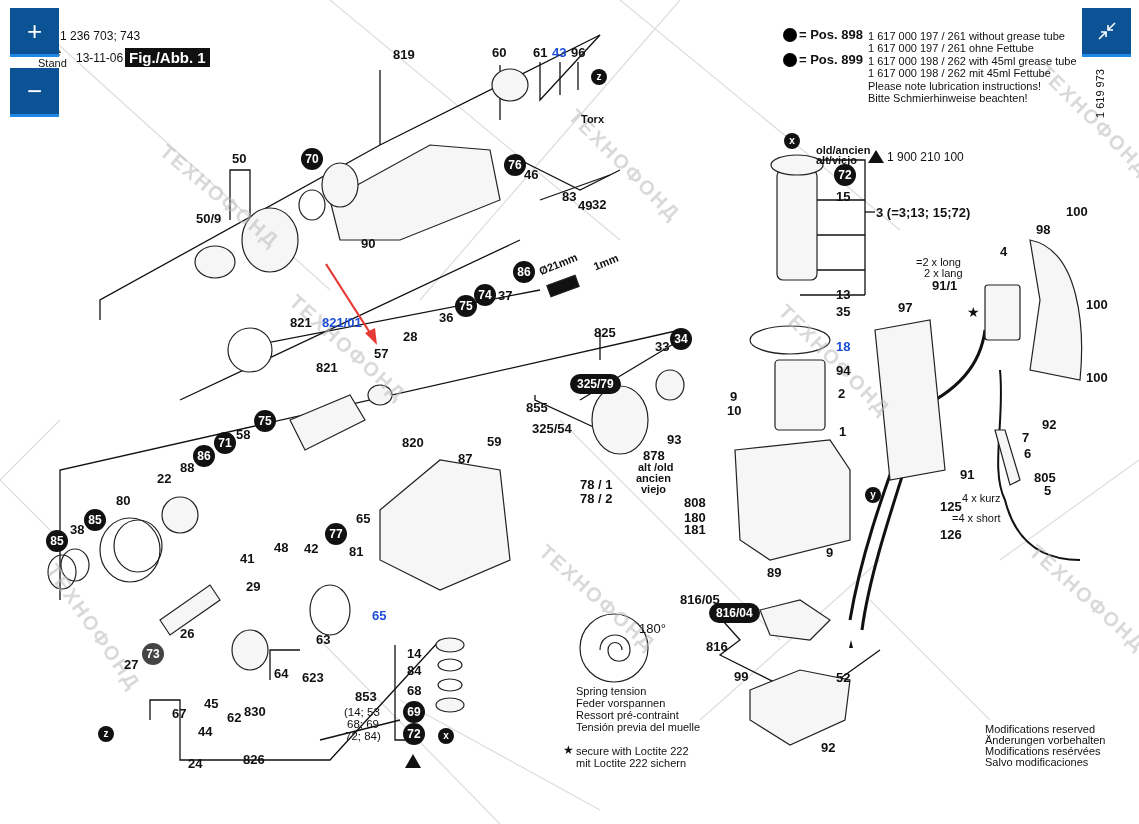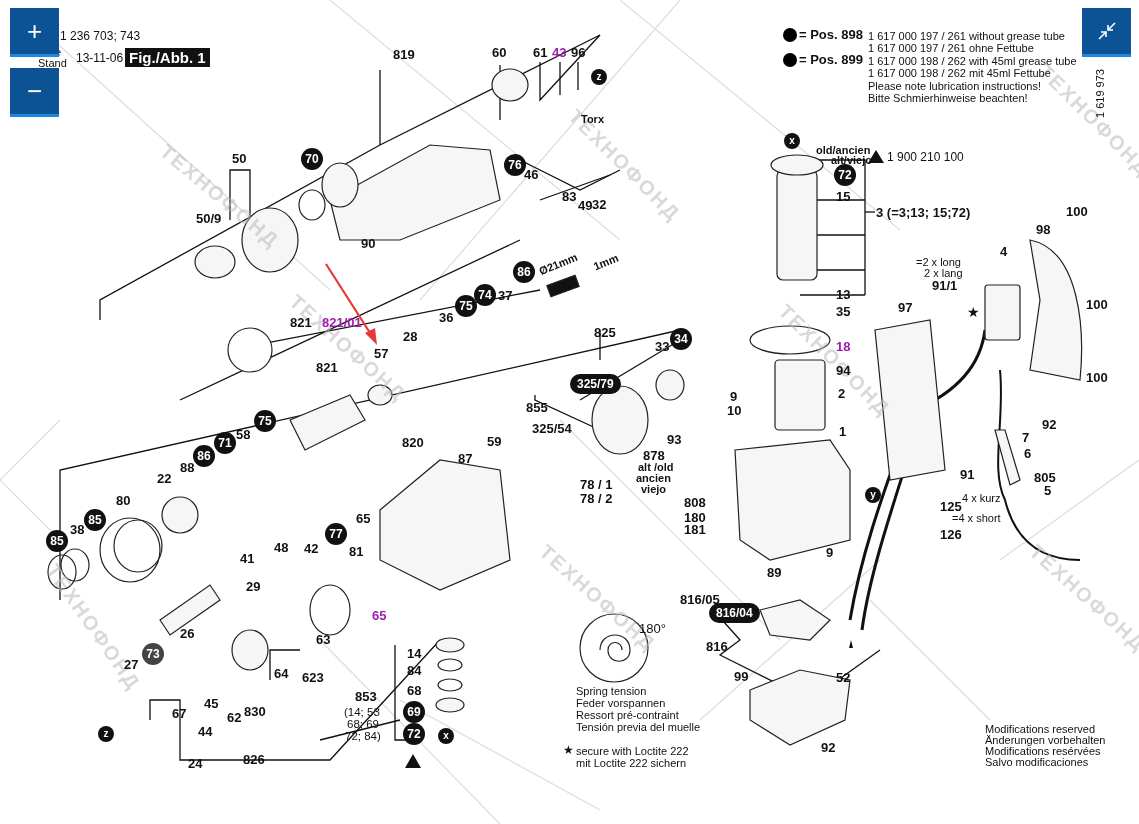--- a/index.html
+++ b/index.html
@@ -1,20 +1,20 @@
 <!DOCTYPE html>
 <html><head>
 <meta charset="utf-8">
 <style>
   html, body { margin:0; padding:0; background:#fff; }
   body { width:1139px; height:824px; position:relative; overflow:hidden; font-family:"Liberation Sans", sans-serif; color:#111; }
   .canvas { position:absolute; left:0; top:0; width:1139px; height:824px; }
   svg.art { position:absolute; left:0; top:0; }
   .lbl { position:absolute; font-weight:bold; font-size:13px; line-height:14px; white-space:nowrap; color:#111; }
-  .lbl.gray { color:#a21caf; }
+  .lbl.gray { color:#1d4ed8; }
   .badge { position:absolute; width:22px; height:22px; border-radius:50%; background:#111; color:#fff; font-weight:bold; font-size:12px; line-height:22px; text-align:center; }
   .badge.sm { width:16px; height:16px; line-height:16px; font-size:10px; }
   .pill { position:absolute; height:20px; padding:0 7px; border-radius:10px; background:#111; color:#fff; font-weight:bold; font-size:12px; line-height:20px; white-space:nowrap; }
   .note { position:absolute; font-size:11px; line-height:12px; white-space:nowrap; color:#111; }
   .ctrl { position:absolute; background:#0b5394; border-bottom:3px solid #1e88e5; color:#fff; display:flex; align-items:center; justify-content:center; cursor:pointer; }
   .ctrl span { font-size:26px; font-weight:300; line-height:1; }
   .figtitle { position:absolute; background:#111; color:#fff; font-weight:bold; font-size:15px; padding:1px 4px; }
   .wm { position:absolute; color:#bbb; font-weight:bold; font-size:20px; letter-spacing:2px; opacity:.55; transform-origin:left top; white-space:nowrap; }
   .vtext { position:absolute; font-size:11px; transform:rotate(-90deg); transform-origin:left top; white-space:nowrap; }
 </style>
@@ -196,21 +196,21 @@
   <div class="note" style="left:868px;top:30px;">1 617 000 197 / 261 without grease tube</div>
   <div class="note" style="left:868px;top:42px;">1 617 000 197 / 261 ohne Fettube</div>
   <div style="position:absolute;left:783px;top:53px;width:14px;height:14px;border-radius:50%;background:#000;"></div>
   <div class="lbl" style="left:799px;top:53px;">= Pos. 899</div>
   <div class="note" style="left:868px;top:55px;">1 617 000 198 / 262 with 45ml grease tube</div>
   <div class="note" style="left:868px;top:67px;">1 617 000 198 / 262 mit 45ml Fettube</div>
   <div class="note" style="left:868px;top:80px;">Please note lubrication instructions!</div>
   <div class="note" style="left:868px;top:92px;">Bitte Schmierhinweise beachten!</div>
 
   <div class="note" style="left:816px;top:144px;font-weight:bold;">old/ancien</div>
-  <div class="note" style="left:816px;top:154px;font-weight:bold;margin-left:15px;">alt/viejo</div>
+  <div class="note" style="left:816px;top:154px;font-weight:bold;">alt/viejo</div>
   <div class="note" style="left:887px;top:151px;font-size:12px;">1 900 210 100</div>
   <div class="lbl" style="left:876px;top:206px;">3 (=3;13; 15;72)</div>
 
   <div class="note" style="left:916px;top:256px;">=2 x long</div>
   <div class="note" style="left:924px;top:267px;">2 x lang</div>
   <div class="note" style="left:952px;top:481px;margin-top:31px;">=4 x short</div>
   <div class="note" style="left:962px;top:492px;">4 x kurz</div>
   <div class="note" style="left:967px;top:306px;font-size:14px;">★</div>
 
   <div class="note" style="left:538px;top:258px;transform:rotate(-22deg);font-weight:bold;">Ø21mm</div>

